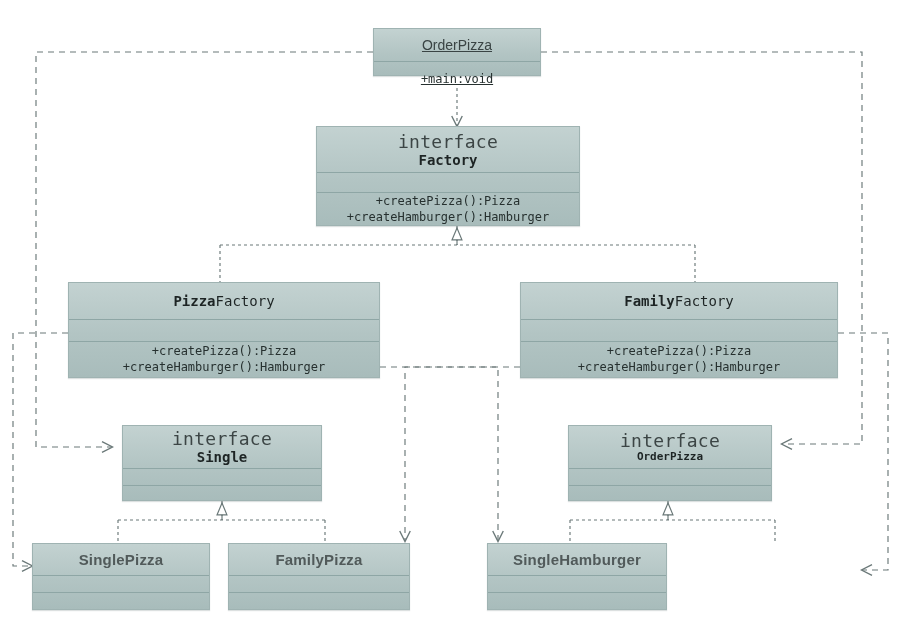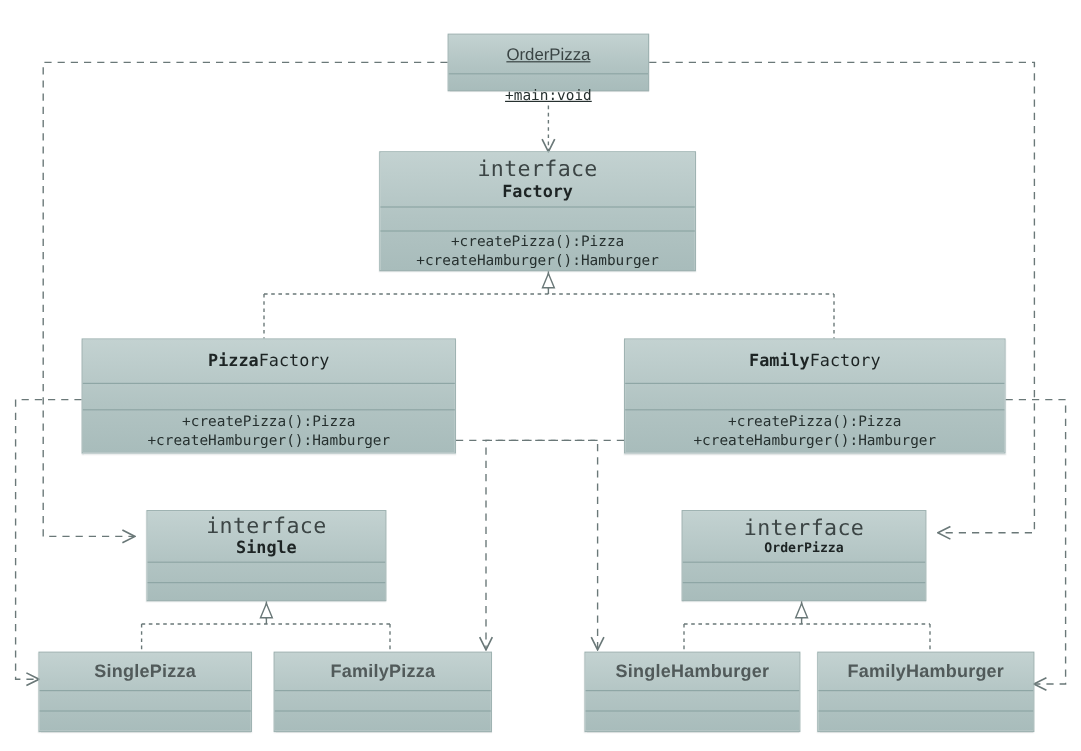--- a/index.html
+++ b/index.html
@@ -225,21 +225,14 @@
   </div>
 
   <div class="uml-box" style="left:487px; top:543px; width:180px; height:67px;">
     <div class="sec head" style="height:31px;">
       <span class="cname-prop">SingleHamburger</span>
     </div>
     <div class="sec" style="height:17px;"></div>
     <div class="sec" style="height:17px;"></div>
   </div>
 
-  <div class="uml-box" style="left:681px; top:543px; width:181px; height:67px;">
-    <div class="sec head" style="height:31px;">
-      <span class="cname-prop">FamilyHamburger</span>
-    </div>
-    <div class="sec" style="height:17px;"></div>
-    <div class="sec" style="height:17px;"></div>
-  </div>
 
 </div>
 
 </body></html>

